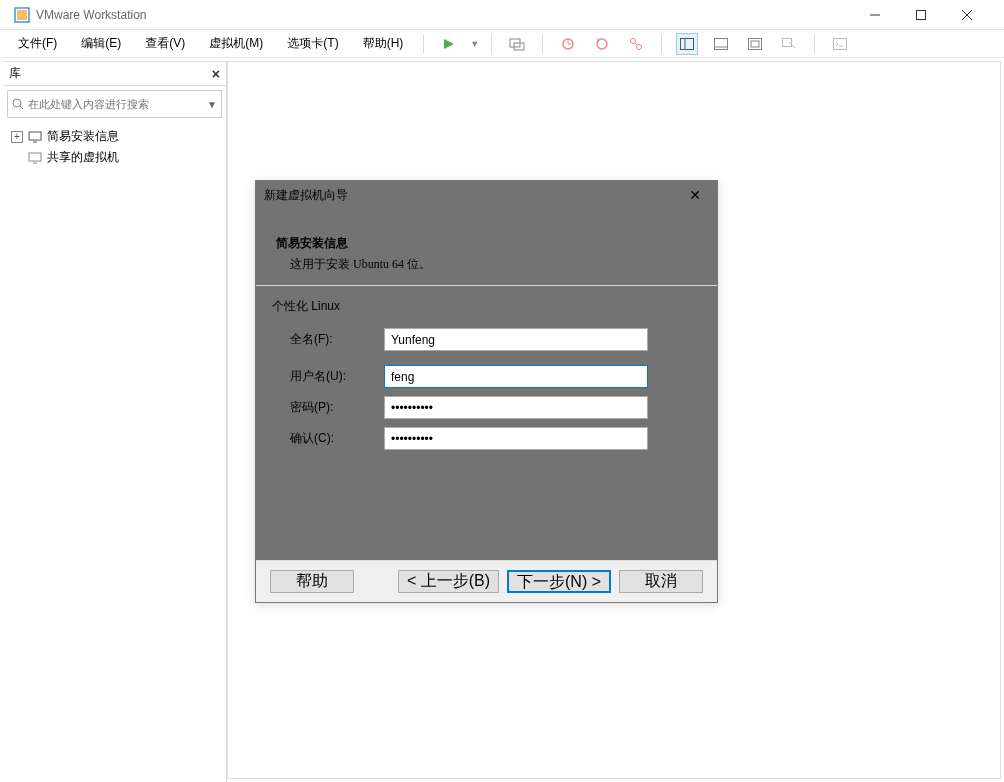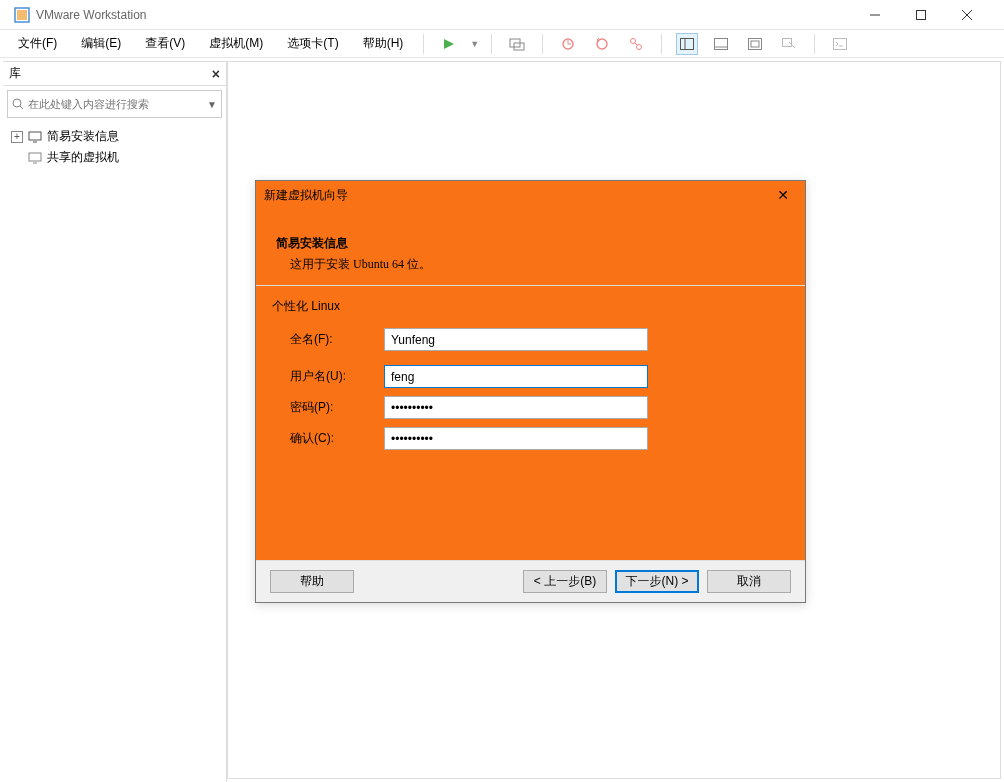--- a/index.html
+++ b/index.html
@@ -29,35 +29,35 @@
     .sidebar-search svg { margin-right: 4px; }
     .sidebar-search input { border: none; outline: none; flex: 1; font-size: 11px; color: #888; }
     .sidebar-search-dd { color: #666; font-size: 10px; }
     .tree { padding: 4px; }
     .tree-item { display: flex; align-items: center; padding: 2px 4px; font-size: 12px; }
     .tree-toggle { width: 12px; height: 12px; border: 1px solid #888; display: inline-flex; align-items: center; justify-content: center; font-size: 10px; line-height: 1; margin-right: 4px; color: #555; }
     .tree-icon { width: 16px; height: 16px; display: inline-flex; align-items: center; justify-content: center; margin-right: 4px; }
     .content { flex: 1; background: #fff; position: relative; border: 1px solid #ddd; margin: 3px 3px 3px 0; }
     
     
-    .dialog { position: absolute; left: 255px; top: 180px; width: 551px; height: 423px; border: 1px solid #777; background: #f97316; box-shadow: 0 2px 10px rgba(0,0,0,0.15); }
+    .dialog { position: absolute; left: 255px; top: 180px; width: 463px; height: 423px; border: 1px solid #777; background: #737373; box-shadow: 0 2px 10px rgba(0,0,0,0.15); }
     .dialog-titlebar { height: 28px; display: flex; align-items: center; padding: 0 8px; }
     .dialog-title { flex: 1; font-size: 12px; }
     .dialog-close { font-size: 14px; padding: 2px 8px; }
     .dialog-header { padding: 8px 20px 12px; border-bottom: 1px solid #ddd; }
     .dialog-header-title { font-weight: bold; font-size: 12px; margin-bottom: 4px; margin-top: 18px; }
     .dialog-header-sub { font-size: 12px; padding-left: 14px; font-family: Liberation Serif, serif; }
     .dialog-body { padding: 12px 16px; flex: 1; }
     .group-label { font-size: 12px; margin-bottom: 13px; }
     .form-row { display: flex; align-items: center; margin-bottom: 8px; padding-left: 10px; }
     .form-label { width: 94px; font-size: 12px; margin-left: 8px; }
     .form-input { width: 264px; height: 23px; border: 1px solid #aaa; padding: 0 6px; font-size: 12px; outline: none; }
     .form-input.focused { border: 1px solid #0078d7; }
     .dialog-footer { position: absolute; bottom: 0; left: 0; right: 0; height: 42px; border-top: 1px solid #ddd; display: flex; align-items: center; padding: 0 14px; background: #f0f0f0; }
-    .dlg-btn { height: 23px; min-width: 84px; border: 1px solid #aaa; background: #e1e1e1; font-size: 12px; padding: 0 8px; }
+    .dlg-btn { height: 23px; min-width: 84px; border: 1px solid #aaa; background: #e1e1e1; font-size: 16px; padding: 0 8px; }
     .dlg-btn.primary { border: 2px solid #0078d7; }
     .footer-spacer { flex: 1; }
     .dlg-btn + .dlg-btn { margin-left: 8px; }
   </style>
 </head>
 <body>
 
 <div class="titlebar">
   <span class="titlebar-icon">
     <svg viewBox="0 0 16 16" width="16" height="16">

